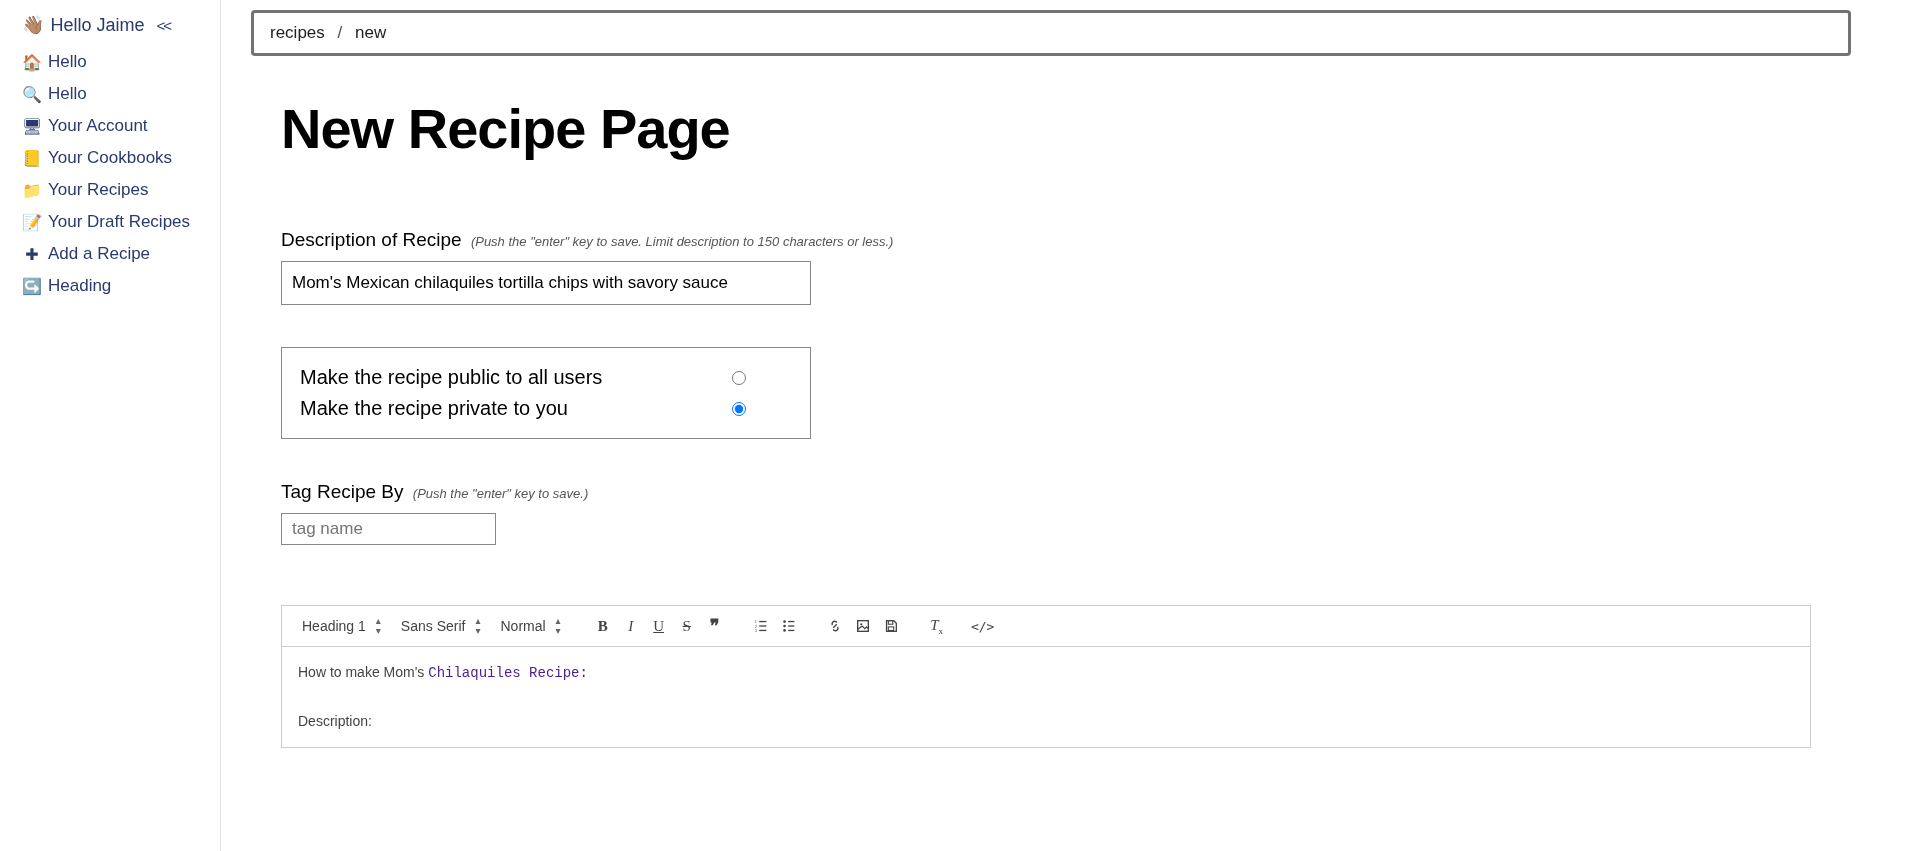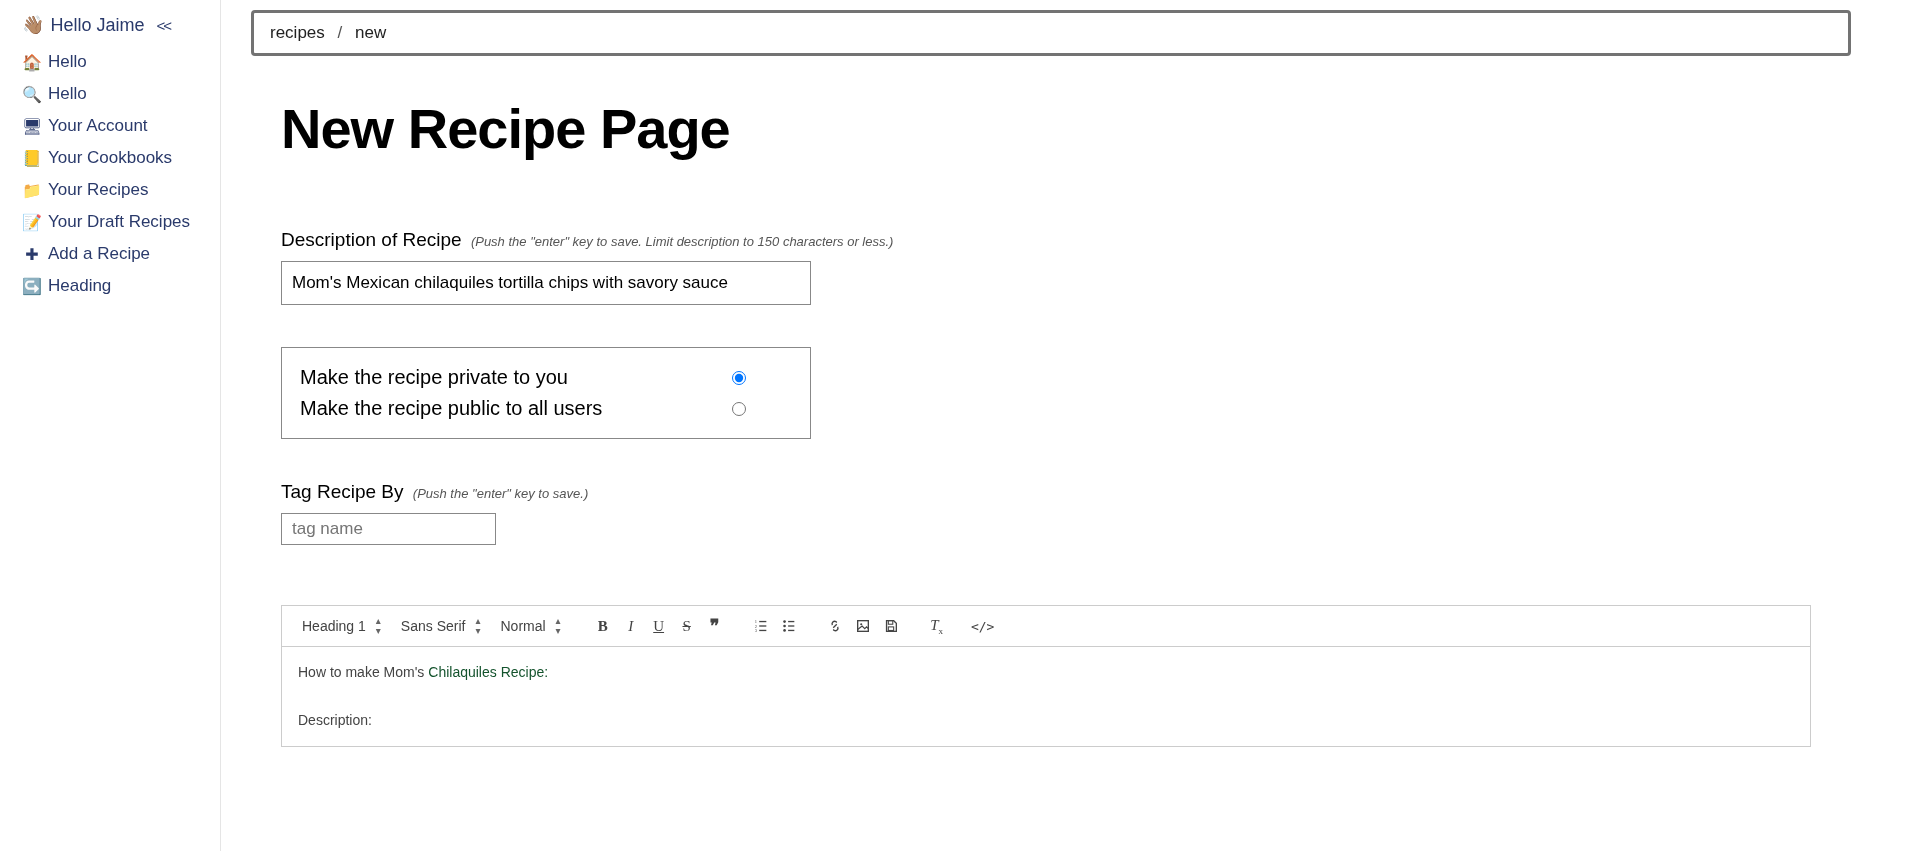--- a/index.html
+++ b/index.html
@@ -172,21 +172,22 @@
     color: #444;
   }
   .tb-btn svg { width: 16px; height: 16px; }
   .editor-body {
     padding: 14px 16px;
     font-size: 14px;
     line-height: 1.7;
     color: #444;
   }
   .editor-body .l1 .link {
-    color: #14532d;
+    color: #4c1d95;
+    font-family: Liberation Mono, monospace;
   }
 </style>
 </head>
 <body>
 
 <div class="app">
   <aside class="sidebar">
     <div class="greeting">
       <span class="icon">👋🏽</span>
       <span>Hello Jaime</span>
@@ -243,26 +244,26 @@
         <div class="field-label">
           <span>Description of Recipe</span>
           <span class="field-hint">(Push the "enter" key to save. Limit description to 150 characters or less.)</span>
         </div>
         <input type="text" class="text-input" value="Mom's Mexican chilaquiles tortilla chips with savory sauce" style="">
       </div>
 
       <div class="field-block">
         <div class="visibility-box">
           <div class="vis-row">
+            <span>Make the recipe public to all users</span>
+            <input type="radio" name="vis" style="">
+          </div>
+          <div class="vis-row">
             <span>Make the recipe private to you</span>
             <input type="radio" name="vis" checked="" style="">
-          </div>
-          <div class="vis-row">
-            <span>Make the recipe public to all users</span>
-            <input type="radio" name="vis" style="">
           </div>
         </div>
       </div>
 
       <div class="field-block">
         <div class="field-label">
           <span>Tag Recipe By</span>
           <span class="field-hint">(Push the "enter" key to save.)</span>
         </div>
         <input type="text" class="tag-input" placeholder="tag name" style="">

